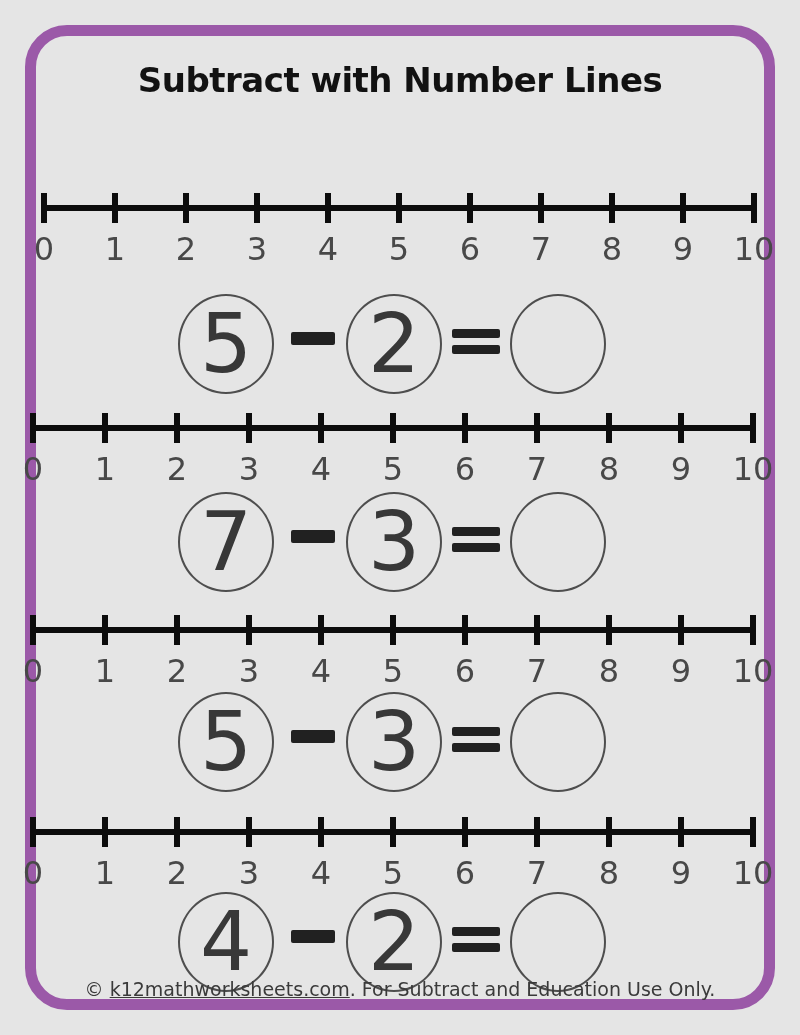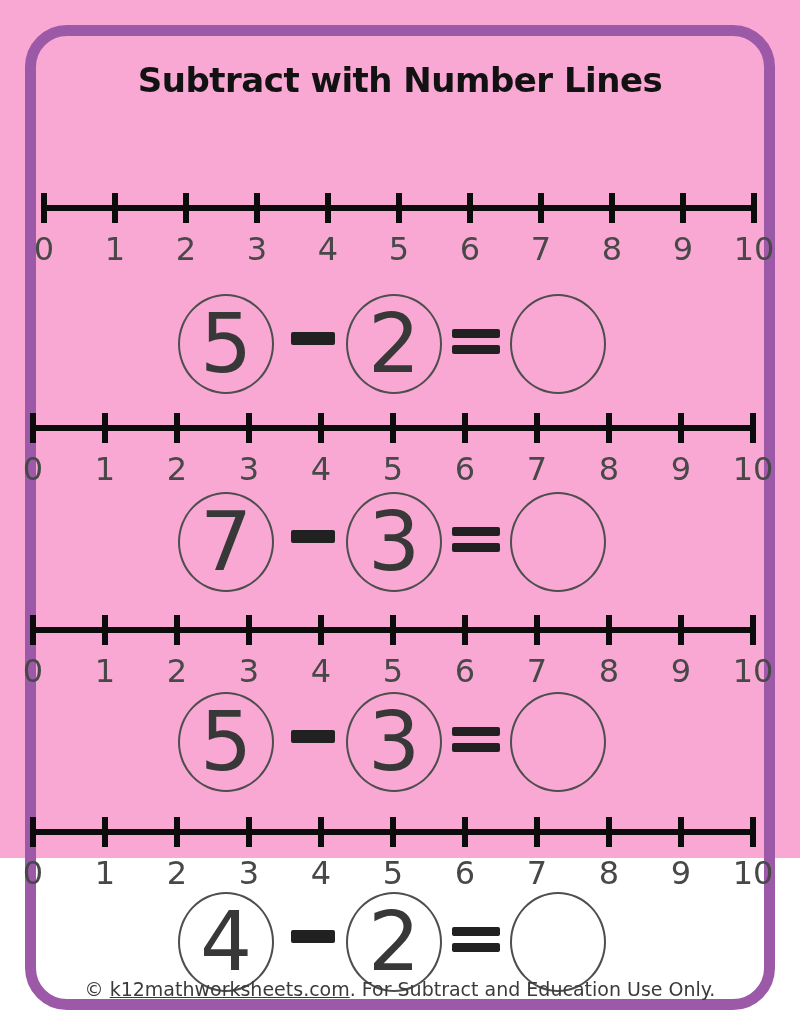--- a/index.html
+++ b/index.html
@@ -1,19 +1,19 @@
 <!DOCTYPE html>
 <html><head>
 <meta charset="utf-8">
 <style>
   * { margin: 0; padding: 0; box-sizing: border-box; }
   html, body { width: 800px; height: 1035px; background: #ffffff; }
   body { font-family: "DejaVu Sans", sans-serif; position: relative; overflow: hidden; }
 
-  .page { position: absolute; left: 0; top: 0; width: 800px; height: 858px; background: #f9a8d4; }
+  .page { position: absolute; left: 0; top: 0; width: 800px; height: 1035px; background: #e5e5e5; }
 
   .card {
     position: absolute; left: 25px; top: 25px; width: 750px; height: 985px;
     border: 11px solid #9b59a8; border-radius: 42px; background: transparent;
   }
 
   .title {
     position: absolute; top: 60px; left: 0; width: 100%;
     text-align: center; font-size: 34px; font-weight: 700; color: #121212;
     letter-spacing: -0.5px;

